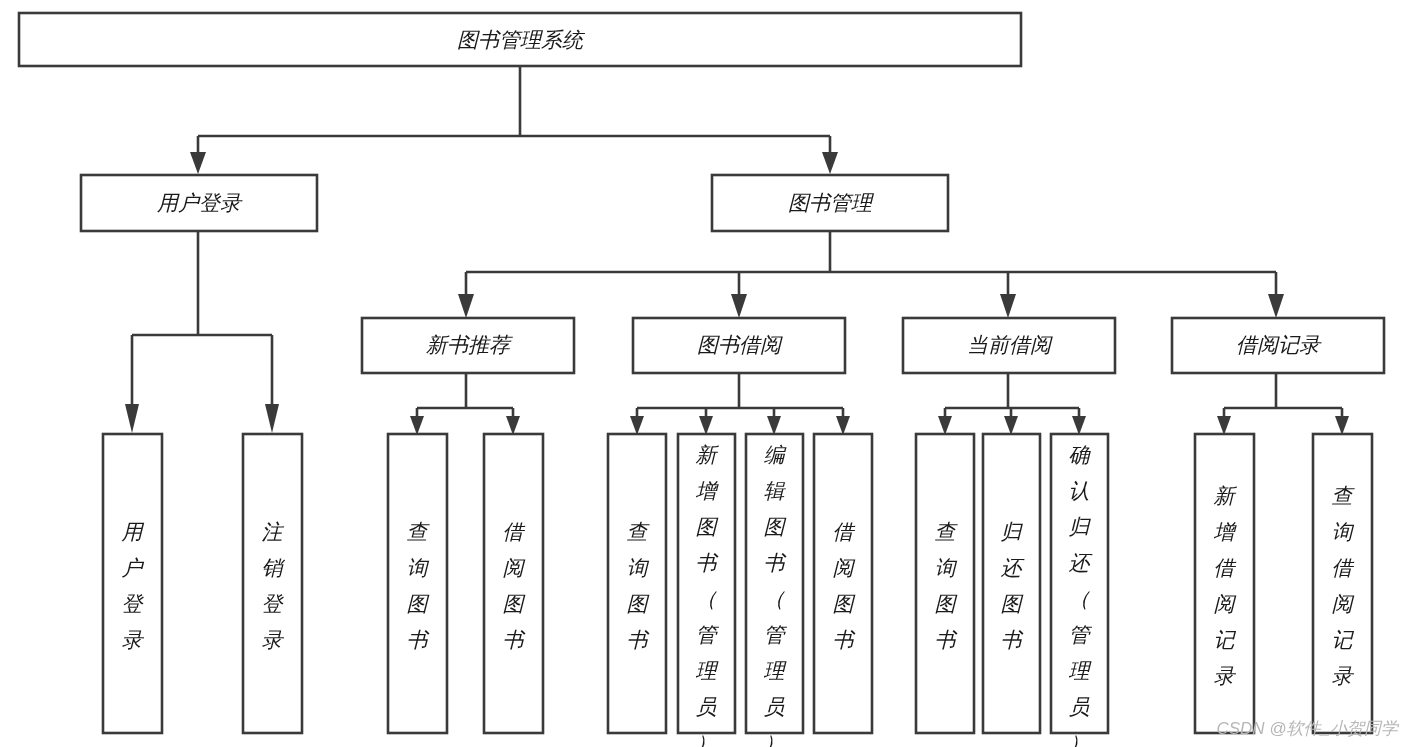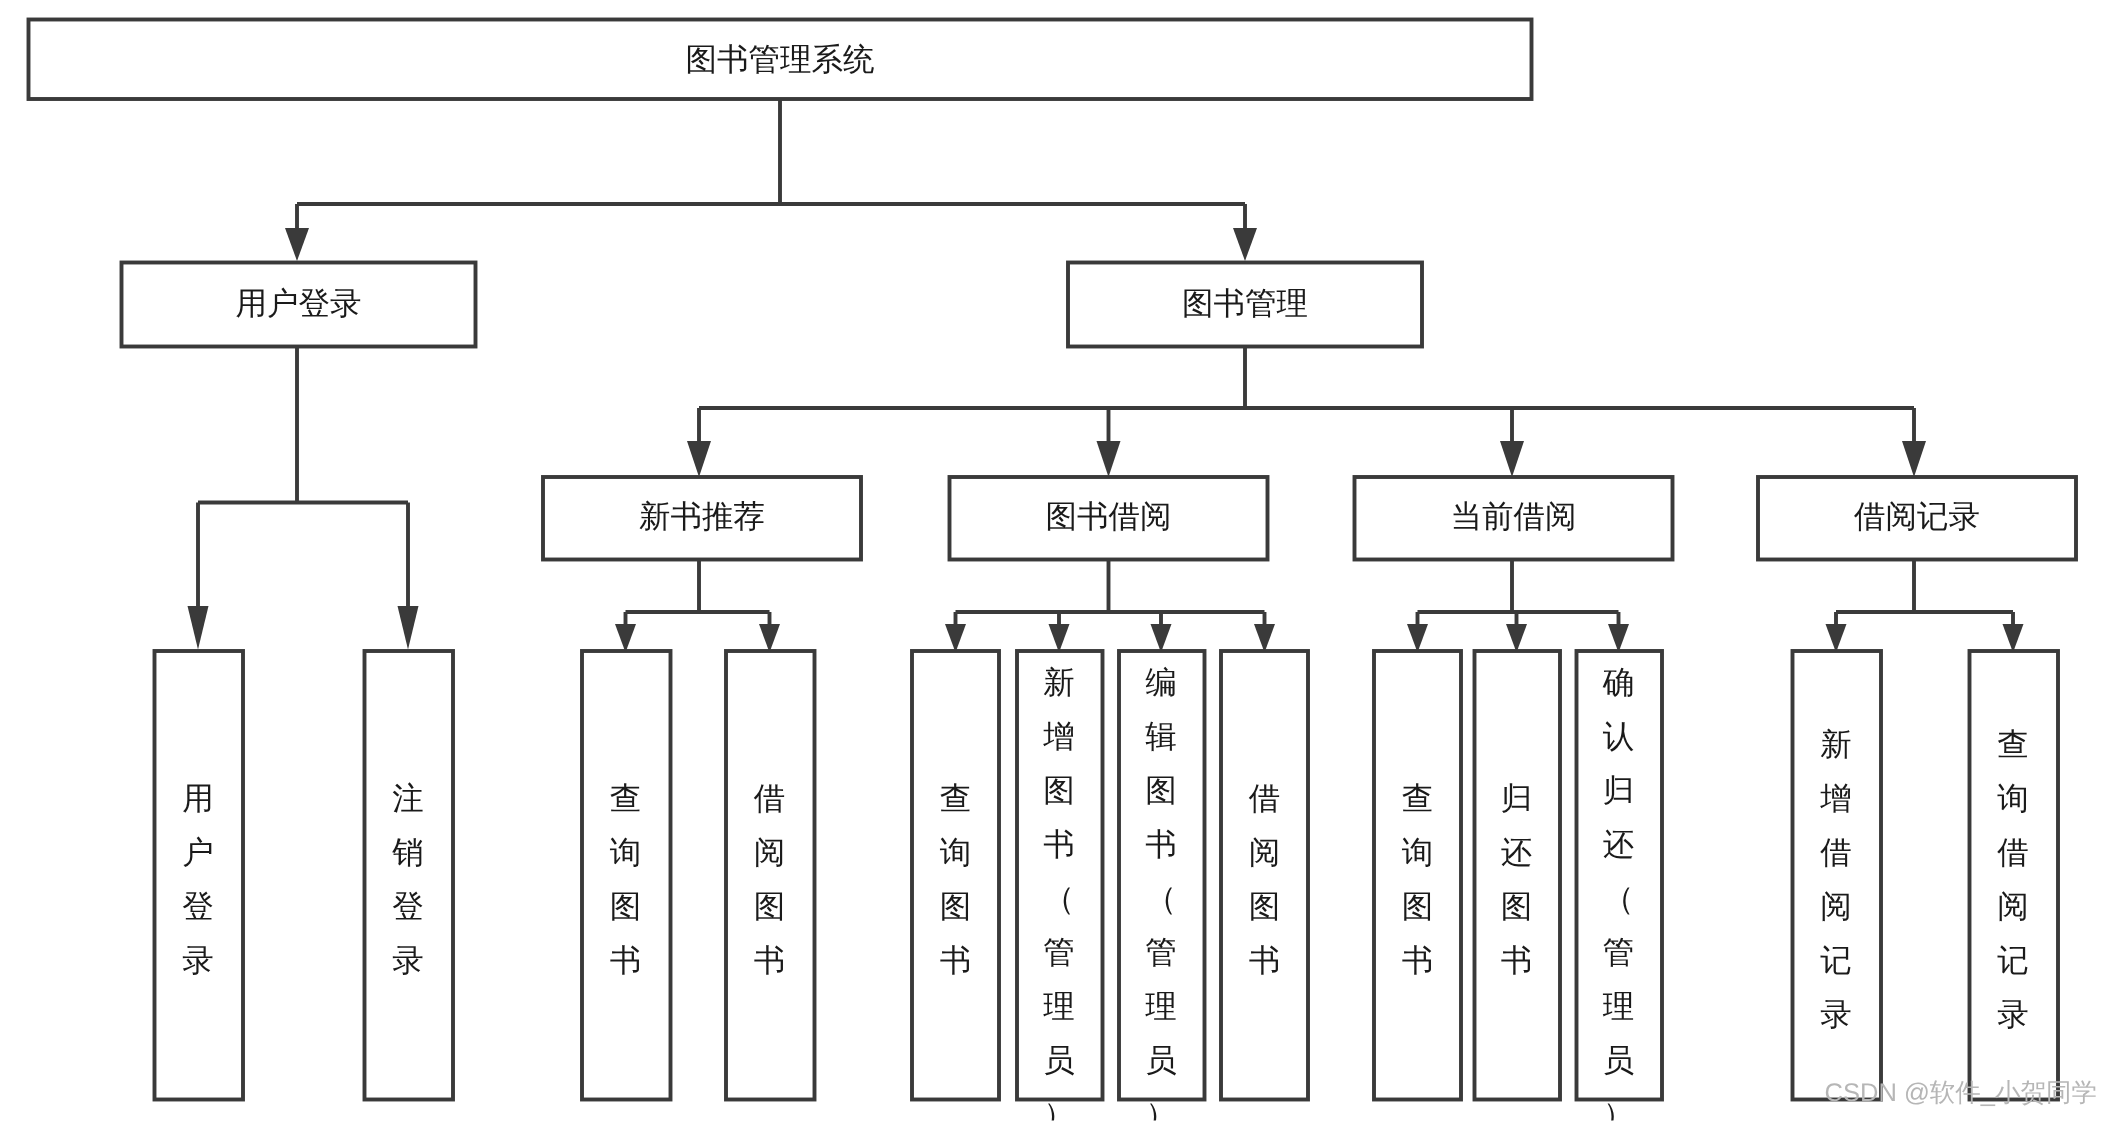--- a/index.html
+++ b/index.html
@@ -12,20 +12,21 @@
     height: 747px;
     font-family: "Liberation Sans", "DejaVu Sans", sans-serif;
     overflow: hidden;
     position: relative;
   }
   #diagram-root {
     position: absolute;
     left: 0; top: 0;
     width: 1405px;
     height: 747px;
+    font-style: italic;
   }
   svg.flowchart {
     display: block;
     width: 1405px;
     height: 747px;
   }
   .node-rect {
     fill: #ffffff;
     stroke: #3a3a3a;
     stroke-width: 2.6;

